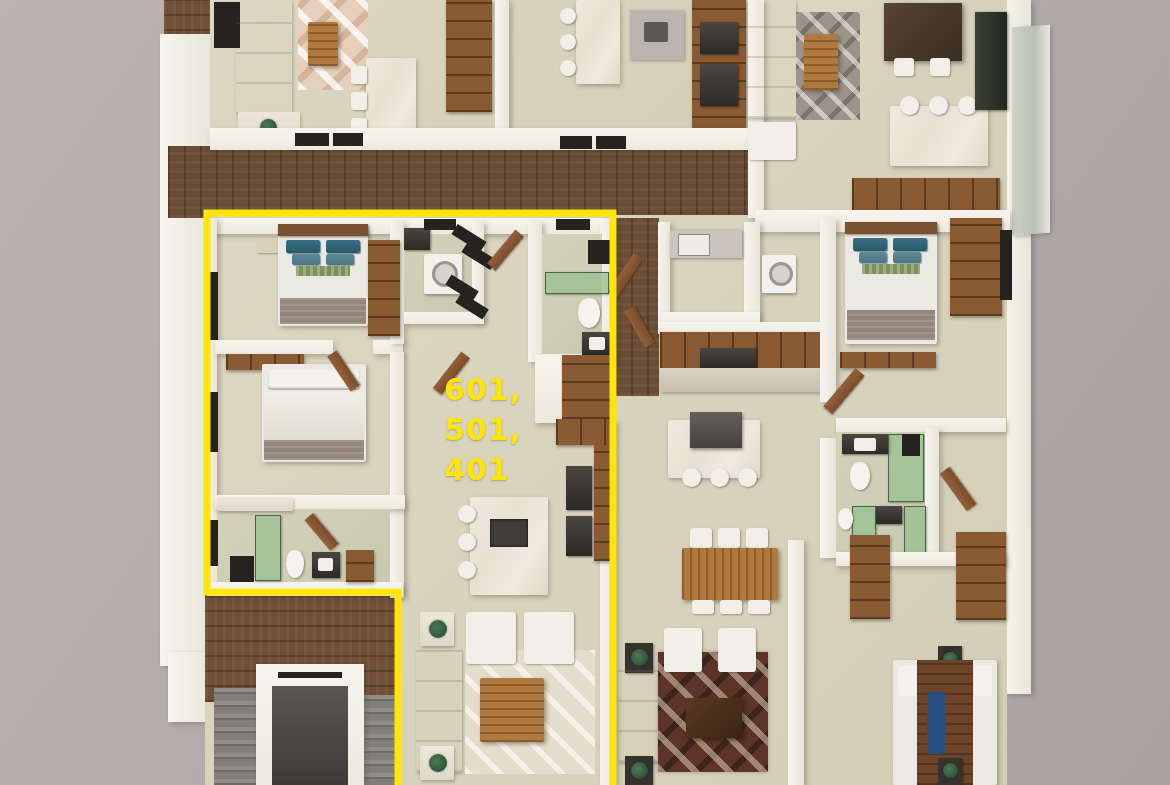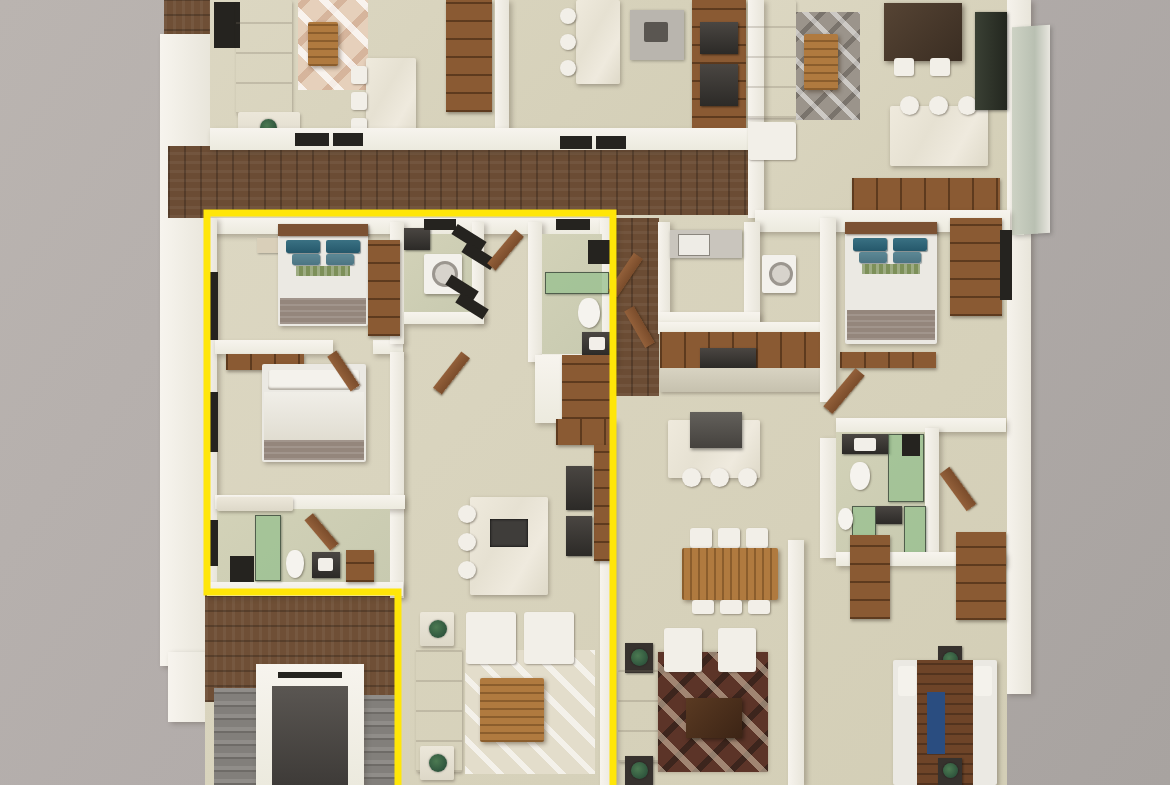--- a/index.html
+++ b/index.html
@@ -284,14 +284,19 @@
   <div class="abs" style="left:917px;top:660px;width:56px;height:125px;background:#6e4428;background-image:repeating-linear-gradient(0deg,rgba(0,0,0,.25) 0 2px,transparent 2px 10px);"></div>
   <div class="abs" style="left:898px;top:666px;width:18px;height:30px;background:#f4f2ec;border-radius:3px;"></div>
   <div class="abs" style="left:974px;top:666px;width:18px;height:30px;background:#f4f2ec;border-radius:3px;"></div>
   <div class="abs" style="left:927px;top:692px;width:18px;height:62px;background:#2a4d80;"></div>
   <div class="abs planttbl" style="left:938px;top:758px;width:24px;height:27px;"></div>
   <div class="abs plant" style="left:943px;top:763px;width:15px;height:15px;"></div>
 
   <svg class="outline" width="1170" height="785" viewBox="0 0 1170 785">
     <path d="M 398 788 L 398 592 L 207 592 L 207 213 L 613 213 L 613 788" fill="none" stroke="#ffe608" stroke-width="7" stroke-linejoin="miter"></path>
   </svg>
+  <div class="hl-label">
+    <div>601,</div>
+    <div>501,</div>
+    <div>401</div>
+  </div>
 
 </div>
 
 </body></html>

